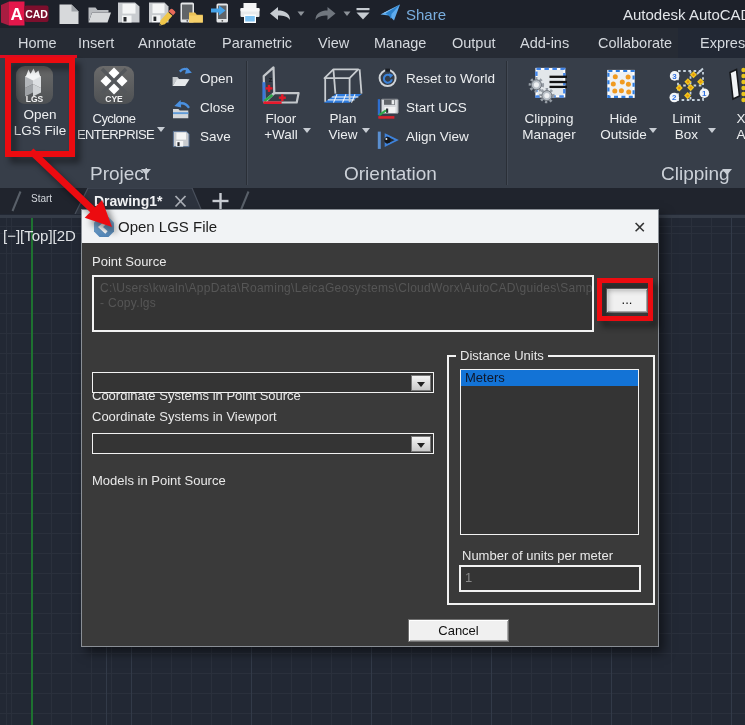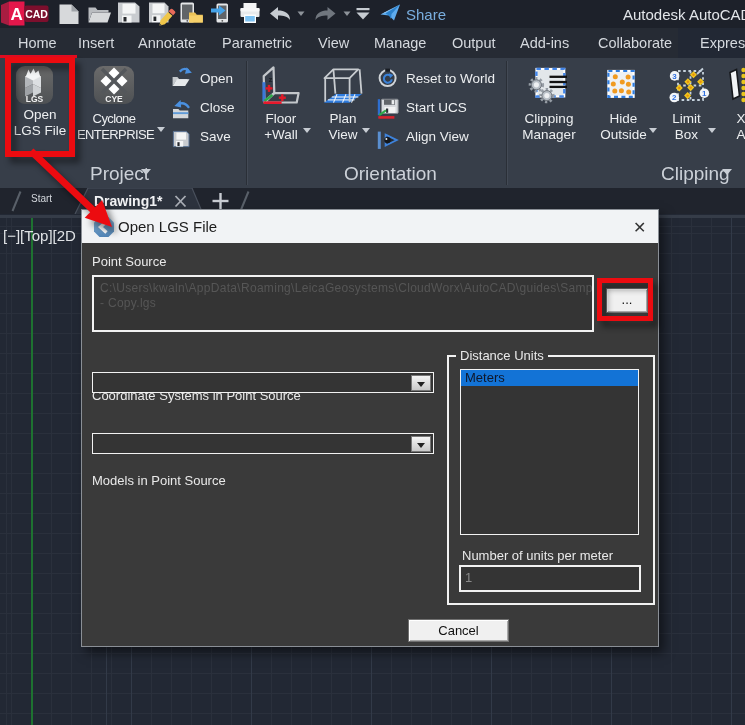--- a/index.html
+++ b/index.html
@@ -344,20 +344,21 @@
   <div class="abs" id="dclose">✕</div>
   <div class="dlabel" style="left:10px;top:44px;">Point Source</div>
   <div class="sunken" style="left:10px;top:65px;width:502px;height:57px;">
     <div style="color:#565656;font-size:12px;padding:4px 6px;line-height:15px;filter:blur(.6px);letter-spacing:.3px;white-space:nowrap;overflow:hidden;">C:\Users\kwaln\AppData\Roaming\LeicaGeosystems\CloudWorx\AutoCAD\guides\Samples\29<br>- Copy.lgs</div>
   </div>
   <div class="btn97" style="left:524px;top:78px;width:42px;height:25px;line-height:22px;">...</div>
   <div class="dlabel" style="left:10px;top:134px;margin-top:44px;">Coordinate Systems in Point Source</div>
   <div class="combo" style="left:10px;top:162px;width:342px;height:21px;">
       <div class="combobtn" style="height:16px;"></div>
     </div>
+  <div class="dlabel" style="left:10px;top:199px;">Coordinate Systems in Viewport</div>
   <div class="combo" style="left:10px;top:223px;width:342px;height:21px;">
       <div class="combobtn" style="height:16px;"></div>
     </div>
   <div class="dlabel" style="left:10px;top:263px;">Models in Point Source</div>
   <div class="abs" style="left:365px;top:145px;width:204px;height:246px;border:2px solid #f2f2f2;"></div>
   <div class="dlabel" style="left:374px;top:138px;background:#3a3a3a;padding:0 4px;">Distance Units</div>
   <div class="sunken" style="left:378px;top:159px;width:179px;height:166px;border-width:1.5px;">
     <div style="position:absolute;left:0;top:0;width:100%;height:16px;background:#1373d6;color:#0f172a;font-size:13px;line-height:16px;padding-left:4px;box-sizing:border-box;">Meters</div>
   </div>
   <div class="dlabel" style="left:380px;top:338px;">Number of units per meter</div>

